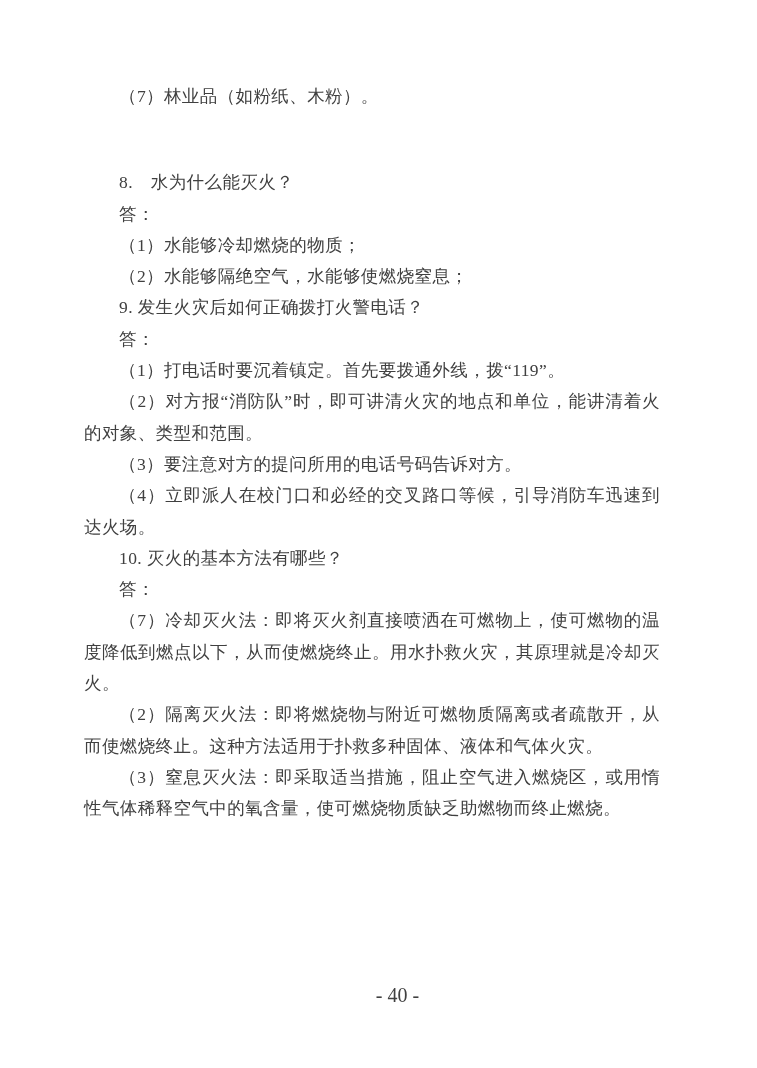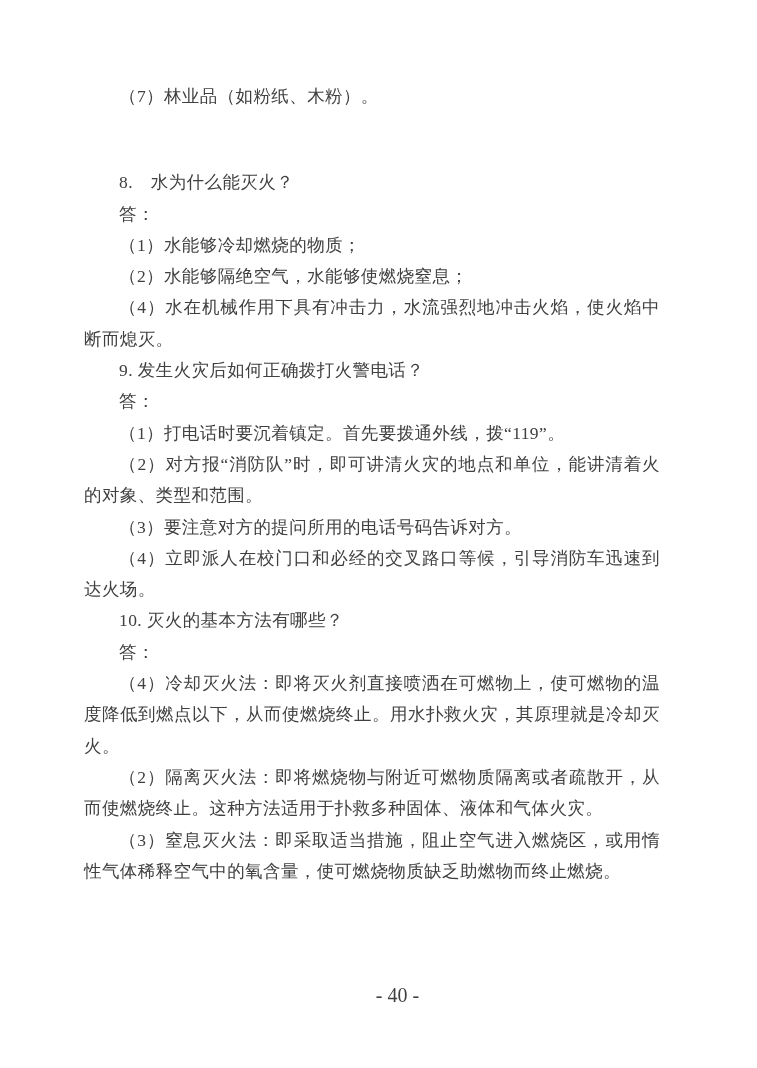--- a/index.html
+++ b/index.html
@@ -90,32 +90,31 @@
 
   <main class="content">
     <p>（7）林业品（如粉纸、木粉）。</p>
 
     <div class="blank-gap"></div>
 
     <p>8.　水为什么能灭火？</p>
     <p>答：</p>
     <p>（1）水能够冷却燃烧的物质；</p>
     <p>（2）水能够隔绝空气，水能够使燃烧窒息；</p>
-    <p>（4）水在机械作用下具有冲击力，水流强烈地冲击火焰，使火焰中断而熄灭。</p>
 
     <p>9. 发生火灾后如何正确拨打火警电话？</p>
     <p>答：</p>
     <p>（1）打电话时要沉着镇定。首先要拨通外线，拨“119”。</p>
     <p>（2）对方报“消防队”时，即可讲清火灾的地点和单位，能讲清着火的对象、类型和范围。</p>
     <p>（3）要注意对方的提问所用的电话号码告诉对方。</p>
     <p>（4）立即派人在校门口和必经的交叉路口等候，引导消防车迅速到达火场。</p>
 
     <p>10. 灭火的基本方法有哪些？</p>
     <p>答：</p>
-    <p>（4）冷却灭火法：即将灭火剂直接喷洒在可燃物上，使可燃物的温度降低到燃点以下，从而使燃烧终止。用水扑救火灾，其原理就是冷却灭火。</p>
+    <p>（7）冷却灭火法：即将灭火剂直接喷洒在可燃物上，使可燃物的温度降低到燃点以下，从而使燃烧终止。用水扑救火灾，其原理就是冷却灭火。</p>
     <p>（2）隔离灭火法：即将燃烧物与附近可燃物质隔离或者疏散开，从而使燃烧终止。这种方法适用于扑救多种固体、液体和气体火灾。</p>
     <p>（3）窒息灭火法：即采取适当措施，阻止空气进入燃烧区，或用惰性气体稀释空气中的氧含量，使可燃烧物质缺乏助燃物而终止燃烧。</p>
   </main>
 
   <div class="page-number">- 40 -</div>
 
   <div class="brand">
     <span class="brand-icon">
       <svg width="22" height="30" viewBox="0 0 22 30" xmlns="http://www.w3.org/2000/svg">
         <polygon points="11,2.5 20,15 11,27.5 2,15" fill="none" stroke="#a58c63" stroke-width="3.4"></polygon>

